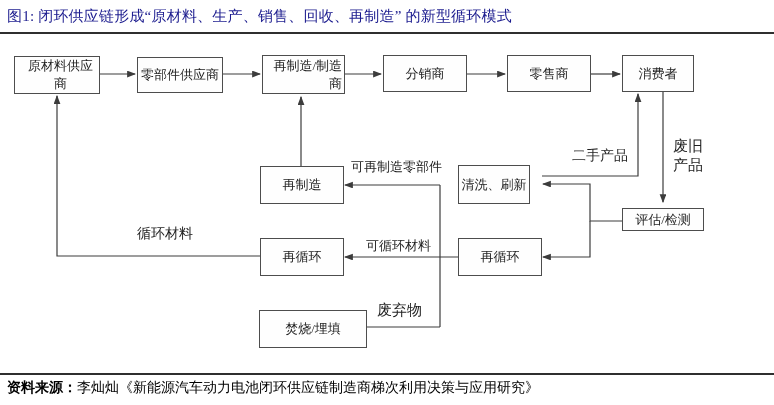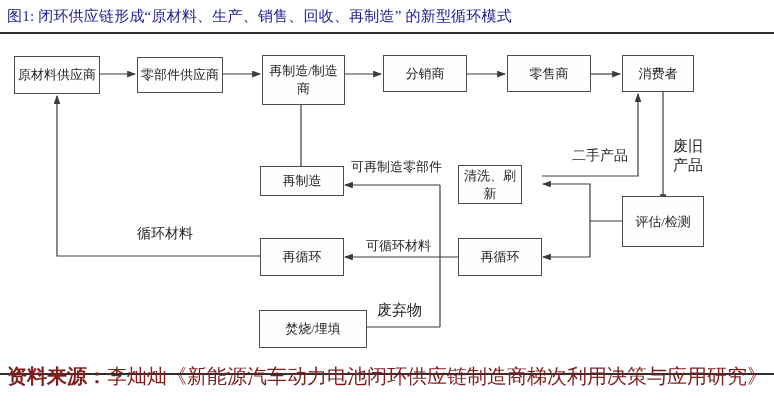--- a/index.html
+++ b/index.html
@@ -62,23 +62,23 @@
     position: absolute;
     left: 0;
     top: 373px;
     width: 774px;
     height: 2px;
     background: var(--rule, #2f2f2f);
   }
   .source {
     position: absolute;
     left: 7px;
-    top: 363px;
-    font-size: 20px;
-    color: #7f1d1d;
+    top: 379px;
+    font-size: 14px;
+    color: #000000;
     white-space: nowrap;
   }
   .source .lbl { font-weight: bold; }
 </style>
 </head>
 <body>
 
 <div class="page">
 
   <div class="figure-title">图1: 闭环供应链形成“原材料、生产、销售、回收、再制造” 的新型循环模式</div>
@@ -113,30 +113,30 @@
 
       <line x1="440" y1="185" x2="440" y2="327"></line>
 
       <line x1="440" y1="185" x2="345" y2="185" marker-end="url(#arr)"></line>
 
       <line x1="440" y1="327" x2="346" y2="327" marker-end="url(#arr)"></line>
 
       <polyline points="260,256 57,256 57,96" marker-end="url(#arr)"></polyline>
     </svg>
 
-    <div class="node" style="left:14px; top:56px; width:86px; height:38px;">原材料供应商</div>
+    <div class="node" style="left:14px; top:56px; width:86px; height:38px;padding-left:9px;">原材料供应商</div>
     <div class="node" style="left:137px; top:57px; width:86px; height:36px;">零部件供应商</div>
-    <div class="node" style="left:262px; top:55px; width:83px; height:50px;">再制造/制造商</div>
+    <div class="node" style="left:262px; top:55px; width:83px; height:39px;text-align:right;">再制造/制造商</div>
     <div class="node" style="left:507px; top:55px; width:84px; height:37px;">零售商</div>
     <div class="node" style="left:383px; top:55px; width:84px; height:37px;">分销商</div>
     <div class="node" style="left:622px; top:55px; width:72px; height:37px;">消费者</div>
 
-    <div class="node" style="left:458px; top:165px; width:64px; height:39px;">清洗、刷新</div>
-    <div class="node" style="left:622px; top:196px; width:82px; height:51px;">评估/检测</div>
-    <div class="node" style="left:260px; top:166px; width:84px; height:30px;">再制造</div>
+    <div class="node" style="left:458px; top:165px; width:72px; height:39px;">清洗、刷新</div>
+    <div class="node" style="left:622px; top:208px; width:82px; height:23px;">评估/检测</div>
+    <div class="node" style="left:260px; top:166px; width:84px; height:38px;">再制造</div>
 
     <div class="node" style="left:260px; top:238px; width:84px; height:38px;">再循环</div>
     <div class="node" style="left:458px; top:238px; width:84px; height:38px;">再循环</div>
 
     <div class="node" style="left:259px; top:310px; width:108px; height:38px;">焚烧/埋填</div>
 
     <div class="flabel wrap" style="left:673px; top:109px; width:34px;">废旧产品</div>
     <div class="flabel" style="left:572px; top:147px;">二手产品</div>
     <div class="flabel" style="left:351px; top:158px; font-size:13px;">可再制造零部件</div>
     <div class="flabel" style="left:366px; top:237px; font-size:13px;">可循环材料</div>

